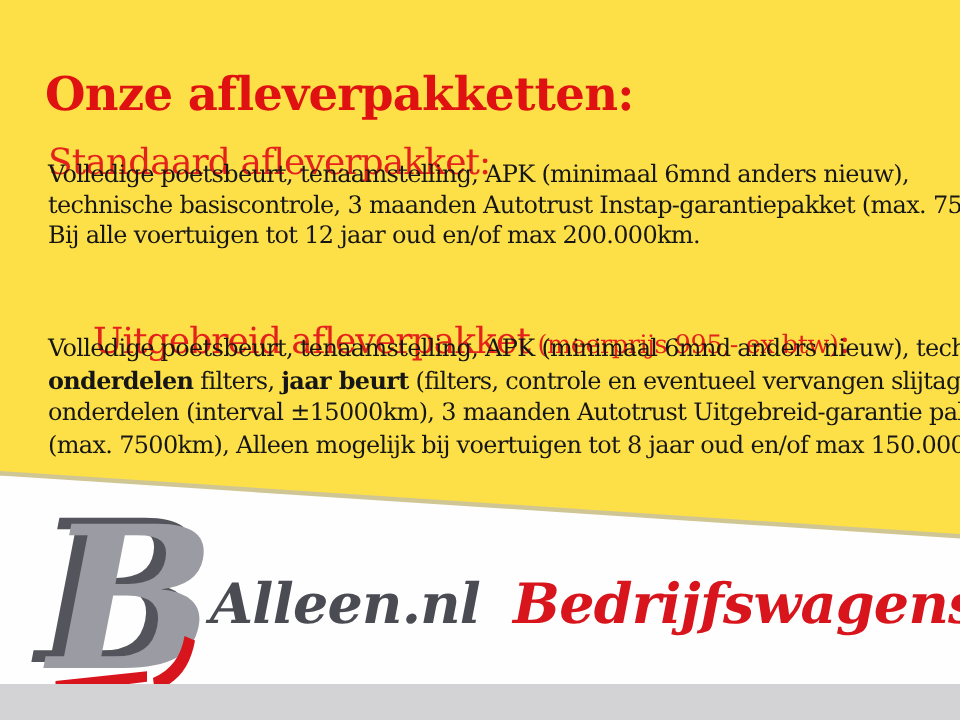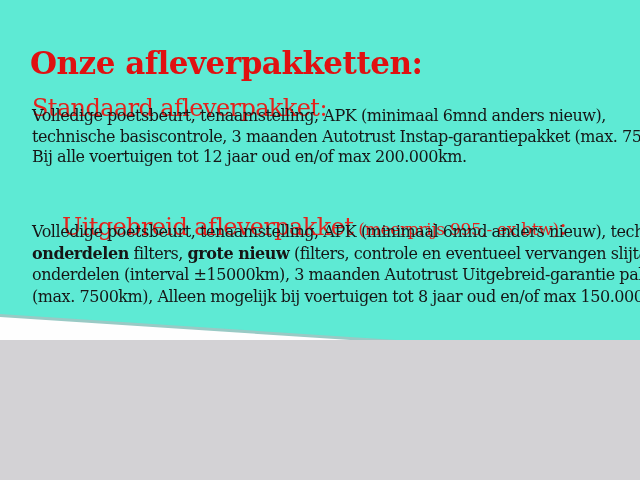--- a/index.html
+++ b/index.html
@@ -1,20 +1,20 @@
 <!DOCTYPE html>
 <html><head>
 <meta charset="utf-8">
 <style>
   html, body { margin: 0; padding: 0; background: #d3d2d5; }
   .page {
     position: relative;
-    width: 640px; height: 340px;
+    width: 640px; height: 456px;
     overflow: hidden;
-    background: #5eead4;
+    background: #fde047;
     font-family: "DejaVu Serif", serif;
   }
   
   .wedge-edge {
     position: absolute; left: 0; top: 310px; width: 640px; height: 64px;
     background: #b9b8bd; opacity: .65;
     clip-path: polygon(0 4px, 640px 46px, 640px 51px, 0 8px);
   }
   .white-wedge {
     position: absolute; left: 0; top: 310px; width: 640px; height: 170px;
@@ -72,21 +72,21 @@
       <div class="body-line">Volledige poetsbeurt, tenaamstelling, APK (minimaal 6mnd anders nieuw),</div>
       <div class="body-line">technische basiscontrole, 3 maanden Autotrust Instap-garantiepakket (max. 7500km)</div>
       <div class="body-line">Bij alle voertuigen tot 12 jaar oud en/of max 200.000km.</div>
     </div>
   </section>
 
   <section>
     <h2 class="pkg-heading heading-extended"><span>Uitgebreid afleverpakket</span><span class="note">(meerprijs 995,- ex btw)</span><span>:</span></h2>
     <div class="body-block body-extended">
       <div class="body-line">Volledige poetsbeurt, tenaamstelling, APK (minimaal 6mnd anders nieuw), technisch</div>
-      <div class="body-line"><b>onderdelen</b><span> filters, </span><b>grote nieuw</b><span> (filters, controle en eventueel vervangen slijtage</span></div>
+      <div class="body-line"><b>onderdelen</b><span> filters, </span><b>jaar beurt</b><span> (filters, controle en eventueel vervangen slijtage</span></div>
       <div class="body-line">onderdelen (interval ±15000km), 3 maanden Autotrust Uitgebreid-garantie pakket</div>
       <div class="body-line">(max. 7500km), Alleen mogelijk bij voertuigen tot 8 jaar oud en/of max 150.000km.</div>
     </div>
   </section>
 
   <div>
     <svg class="logo-mark" viewBox="0 0 118 142" xmlns="http://www.w3.org/2000/svg">
       <text x="0" y="108" font-family="DejaVu Serif, serif" font-size="132" font-weight="bold" font-style="italic" fill="#54545c">B</text>
       <text x="8" y="112" font-family="DejaVu Serif, serif" font-size="132" font-weight="bold" font-style="italic" fill="#9b9ba3">B</text>
       <polygon points="13,121 74,114.5 74,121.5 13,129" fill="#d8151c"></polygon>

